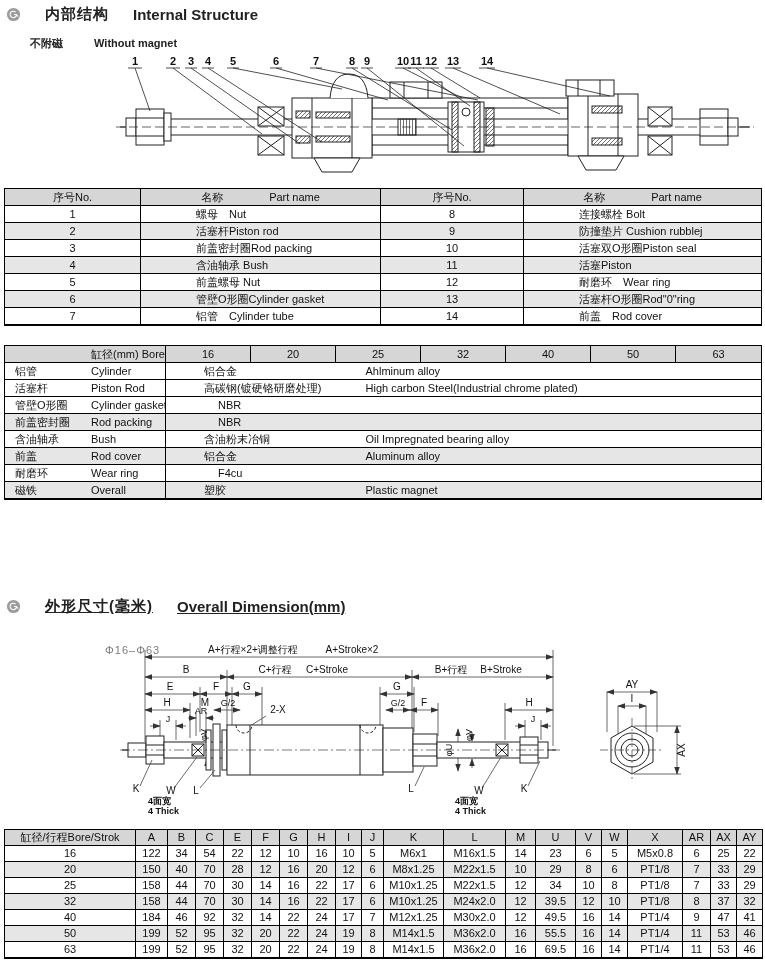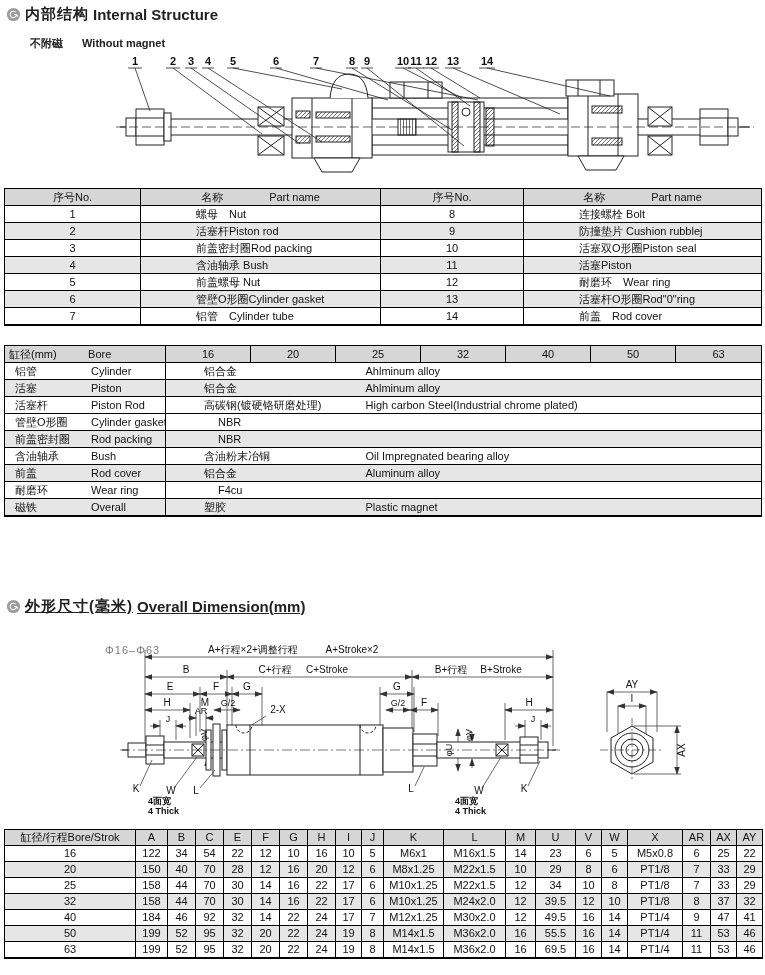--- a/index.html
+++ b/index.html
@@ -1,38 +1,38 @@
 <!DOCTYPE html>
 <html><head>
 <meta charset="utf-8">
 <style>
   html,body{margin:0;padding:0;background:#fff;}
   body{width:765px;height:975px;position:relative;font-family:"Liberation Sans",sans-serif;color:#111;overflow:hidden;}
   .abs{position:absolute;}
-  .sec-head{position:absolute;left:6px;display:flex;align-items:center;gap:4px;font-size:15px;font-weight:bold;color:#222;}
+  .sec-head{position:absolute;left:6px;display:flex;align-items:center;gap:24px;font-size:15px;font-weight:bold;color:#222;}
   .sec-head .ttl-zh{letter-spacing:1px;}
   .note{position:absolute;left:30px;top:36px;font-size:11px;font-weight:bold;color:#222;}
-  .note .en{margin-left:16px;}
+  .note .en{margin-left:28px;}
   .bore-range{position:absolute;left:66px;top:644px;font-size:11px;color:#7a7a7a;letter-spacing:1px;margin-left:39px;}
   table{border-collapse:collapse;table-layout:fixed;background:#fff;}
   td,th{border:1px solid #000;font-size:11px;font-weight:normal;padding:0;height:16px;overflow:hidden;white-space:nowrap;line-height:16px;}
   th{background:#d6d6d6;}
   tr.alt{background:#e6e6e6;}
   .c{text-align:center;}
   .n{text-align:left;padding-left:55px;}
   #parts-table{position:absolute;left:4px;top:188px;width:757px;border-bottom:2px solid #000;border-radius:32px;}
   #spec-table{position:absolute;left:4px;top:345px;width:757px;border-bottom:2px solid #000;}
   #dim-table{position:absolute;left:4px;top:829px;width:757px;border-bottom:2px solid #000;}
   #dim-table td,#dim-table th{height:15px;line-height:15px;text-align:center;}
   #spec-table td.lab{padding-left:10px;}
   #spec-table td.lab .zh{display:inline-block;width:76px;}
   #spec-table td.v1{padding-left:38px;border-right:none;}
   #spec-table td.v2{padding-left:30px;border-left:none;}
   #spec-table td.full{padding-left:52px;}
-  #spec-table th.lab-h{text-align:left;padding-left:4px;}
+  #spec-table th.lab-h{text-align:right;padding-left:20px;}
   #spec-table th.lab-h .zh{display:inline-block;width:76px;}
   .ph-flex{display:flex;justify-content:center;gap:46px;}
   svg text{font-family:"Liberation Sans",sans-serif;fill:#111;}
   .dimtxt{font-size:10px;}
   .dimtxt-sm{font-size:9px;}
   .callout{font-size:11px;font-weight:bold;}
 </style>
 </head>
 <body>
 
@@ -266,25 +266,20 @@
       <th class="c">25</th>
       <th class="c">32</th>
       <th class="c">40</th>
       <th class="c">50</th>
       <th class="c">63</th>
     </tr>
   </thead>
   <tbody id="spec-body">
       <tr>
         <td class="lab"><span class="zh">铝管</span><span>Cylinder</span></td>
-        <td class="v1" colspan="2">铝合金</td>
-        <td class="v2" colspan="5">Ahlminum alloy</td>
-      </tr>
-      <tr class="alt">
-        <td class="lab"><span class="zh">活塞</span><span>Piston</span></td>
         <td class="v1" colspan="2">铝合金</td>
         <td class="v2" colspan="5">Ahlminum alloy</td>
       </tr>
       <tr>
         <td class="lab"><span class="zh">活塞杆</span><span>Piston Rod</span></td>
         <td class="v1" colspan="2">高碳钢(镀硬铬研磨处理)</td>
         <td class="v2" colspan="5">High carbon Steel(Industrial chrome plated)</td>
       </tr>
       <tr>
         <td class="lab"><span class="zh">管壁O形圈</span><span>Cylinder gasket</span></td>

